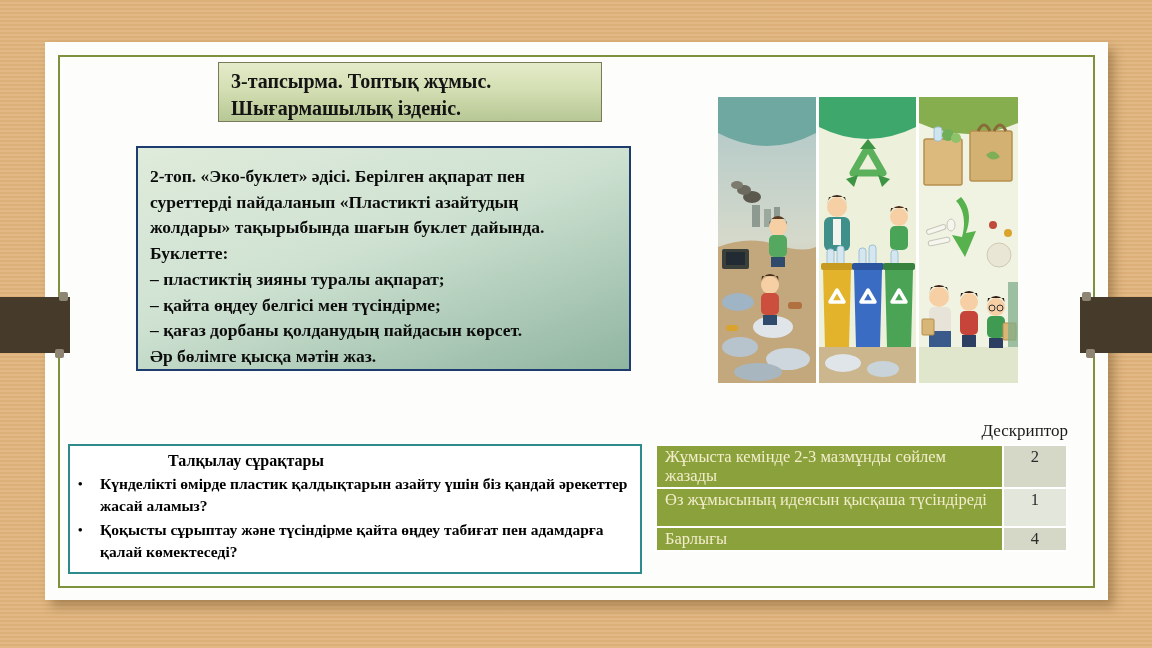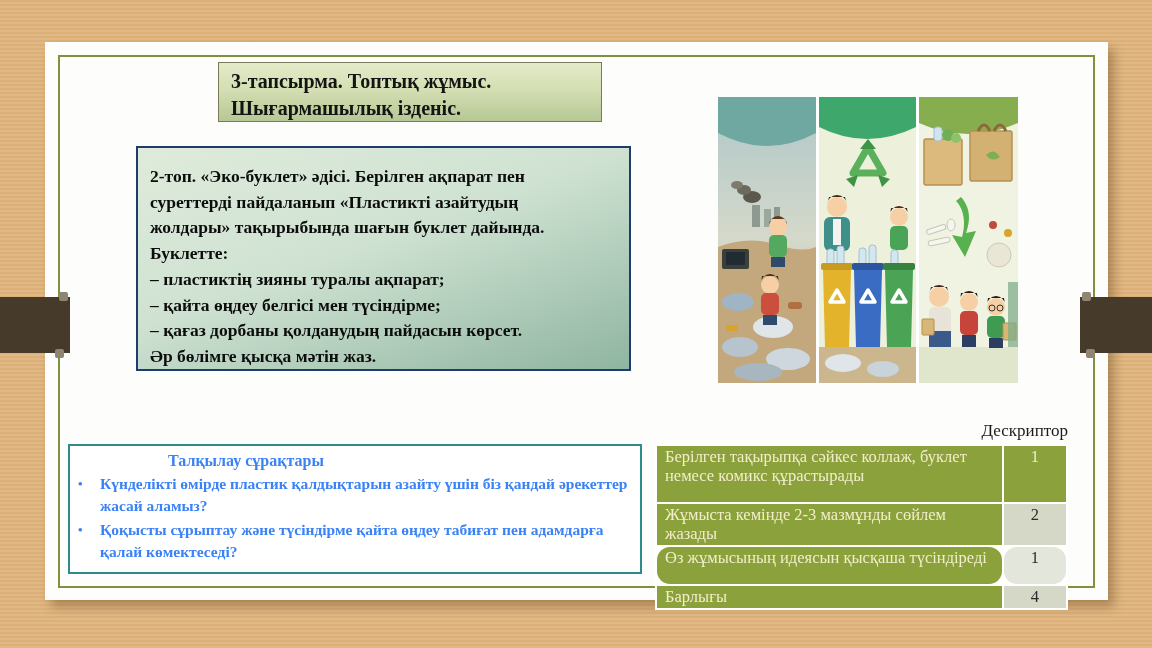--- a/index.html
+++ b/index.html
@@ -45,21 +45,21 @@
     background:linear-gradient(160deg,#dfebdb 0%,#cfe2d2 45%,#8fb5a0 100%);
     border:2px solid #1f3c6e;box-sizing:border-box;
     padding:16px 12px;
     font-weight:bold;font-size:17.5px;line-height:1.47;color:#0c0c0c;
     white-space:pre-line;
   }
   
   .questions-box{
     position:absolute;left:68px;top:444px;width:574px;height:130px;
     background:#ffffff;border:2px solid #2e8b8b;box-sizing:border-box;
-    padding:4px 10px 12px 6px;color:#3b82f6;
+    padding:4px 10px 12px 6px;color:#000000;
   }
   .questions-title{font-weight:bold;font-size:16px;padding-left:92px;margin:2px 0 3px 0;}
   .q-item{display:flex;font-weight:bold;font-size:15.5px;line-height:1.42;margin-bottom:2px;}
   .q-bullet{width:14px;flex:0 0 14px;text-align:left;padding-left:2px;font-size:13px;padding-top:2px;}
   .q-text{flex:1;padding-left:8px;}
 
   
   .descriptor-label{
     position:absolute;left:655px;top:421px;width:413px;
     text-align:right;font-size:17px;color:#1b1b1b;
@@ -71,21 +71,21 @@
   }
   .descriptor-table td{padding:1px 8px;vertical-align:top;}
   td.cell-label{background:#8ba23c;color:#f3edcc;width:353px;}
   td.cell-score{text-align:center;width:50px;}
   tr.r0 td.cell-score{background:#8ba23c;color:#f3edcc;}
   tr.r1 td.cell-score{background:#d5d8c7;color:#2b2b2b;}
   tr.r2 td.cell-score{background:#e3e6db;color:#2b2b2b;}
   tr.r3 td.cell-score{background:#d5d8c7;color:#2b2b2b;}
   tr.r0 td{height:54px;}
   tr.r1 td{height:38px;}
-  tr.r2 td{height:35px;border-radius:13px;}
+  tr.r2 td{height:35px;}
   tr.r3 td{height:20px;margin-left:26px;}
 
   
   .illustration{position:absolute;left:718px;top:97px;width:300px;height:286px;background:#ffffff;}
 </style>
 </head>
 <body>
 
 <div class="panel">
   <div class="panel-border"></div>
@@ -121,24 +121,20 @@
   <div class="q-item">
     <span class="q-bullet">•</span>
     <span class="q-text">Қоқысты сұрыптау және түсіндірме қайта өңдеу табиғат пен адамдарға қалай көмектеседі?</span>
   </div>
 </div>
 
 <div class="descriptor-label">Дескриптор</div>
 
 <table class="descriptor-table">
   <tbody>
-      <tr class="r0">
-    <td class="cell-label">Берілген тақырыпқа сәйкес коллаж, буклет немесе комикс құрастырады</td>
-    <td class="cell-score">1</td>
-  </tr>
   <tr class="r1">
     <td class="cell-label">Жұмыста кемінде 2-3 мазмұнды сөйлем жазады</td>
     <td class="cell-score">2</td>
   </tr>
   <tr class="r2">
     <td class="cell-label">Өз жұмысының идеясын қысқаша түсіндіреді</td>
     <td class="cell-score">1</td>
   </tr>
   <tr class="r3">
     <td class="cell-label">Барлығы</td>

